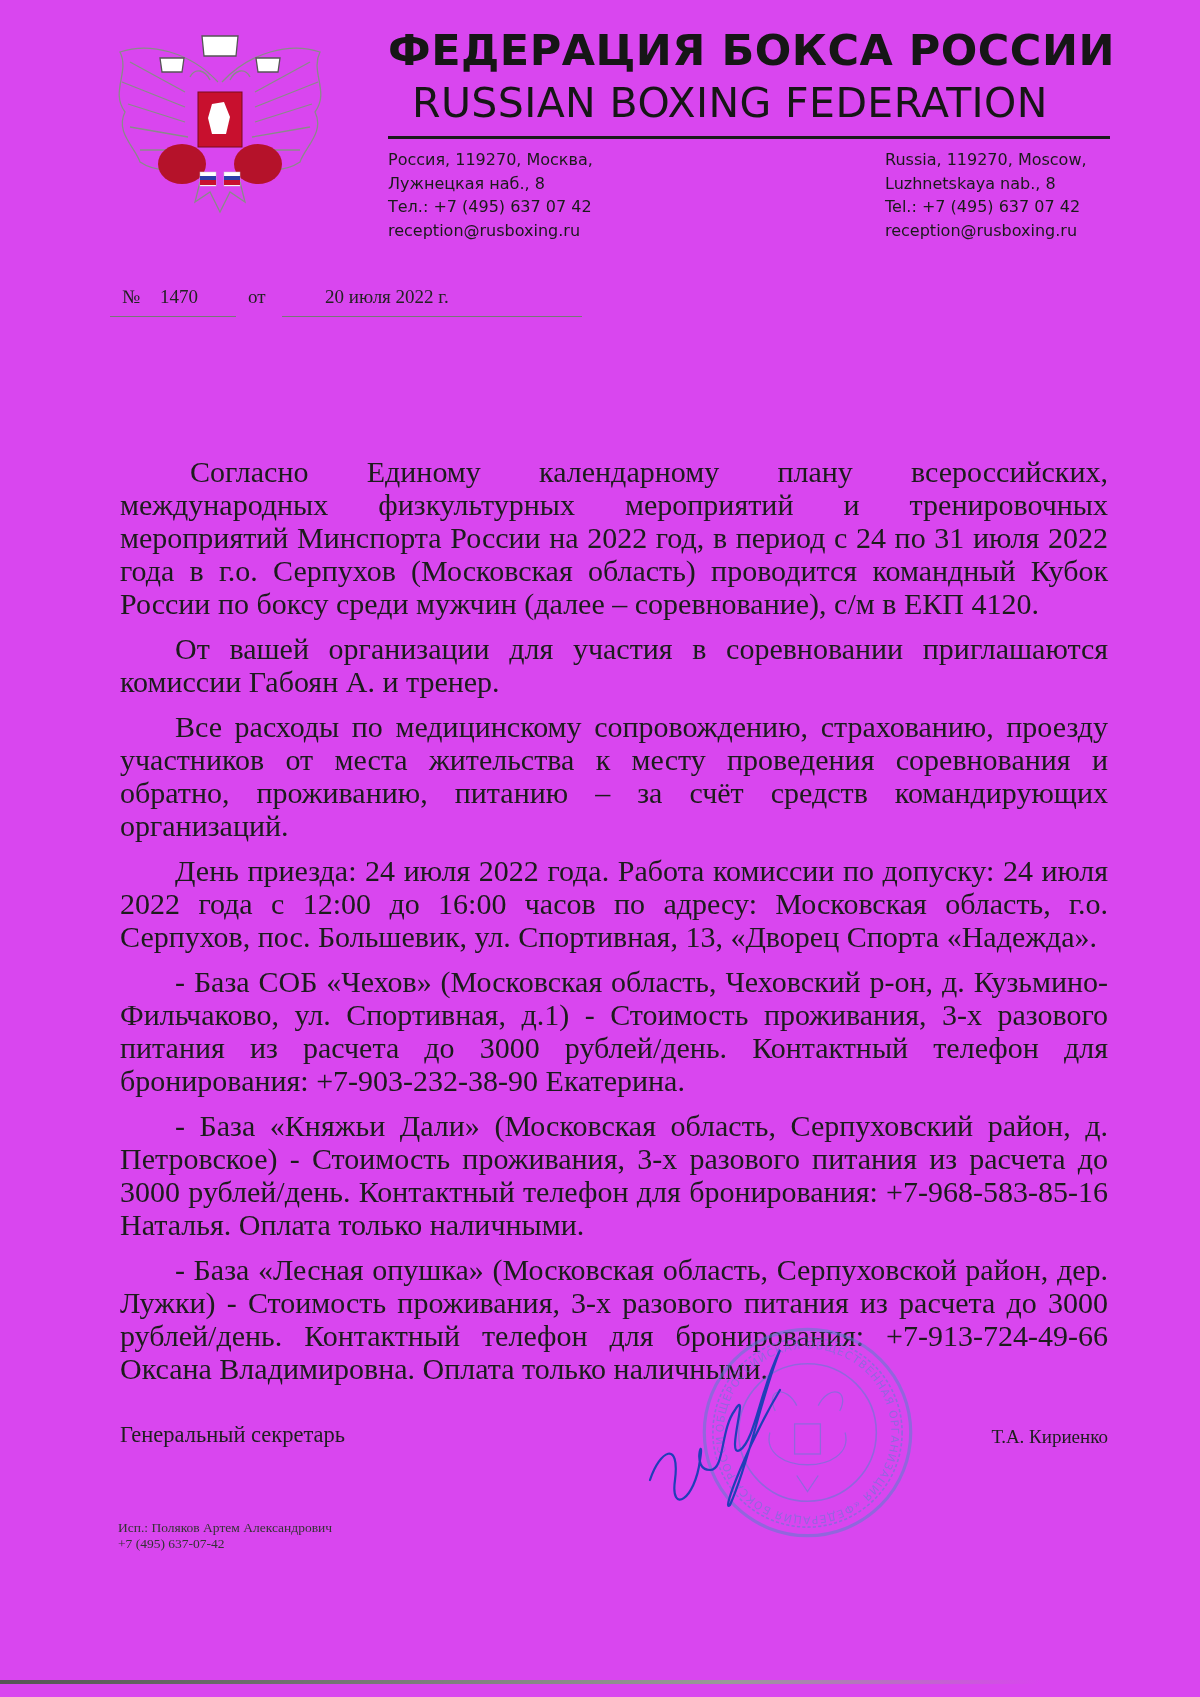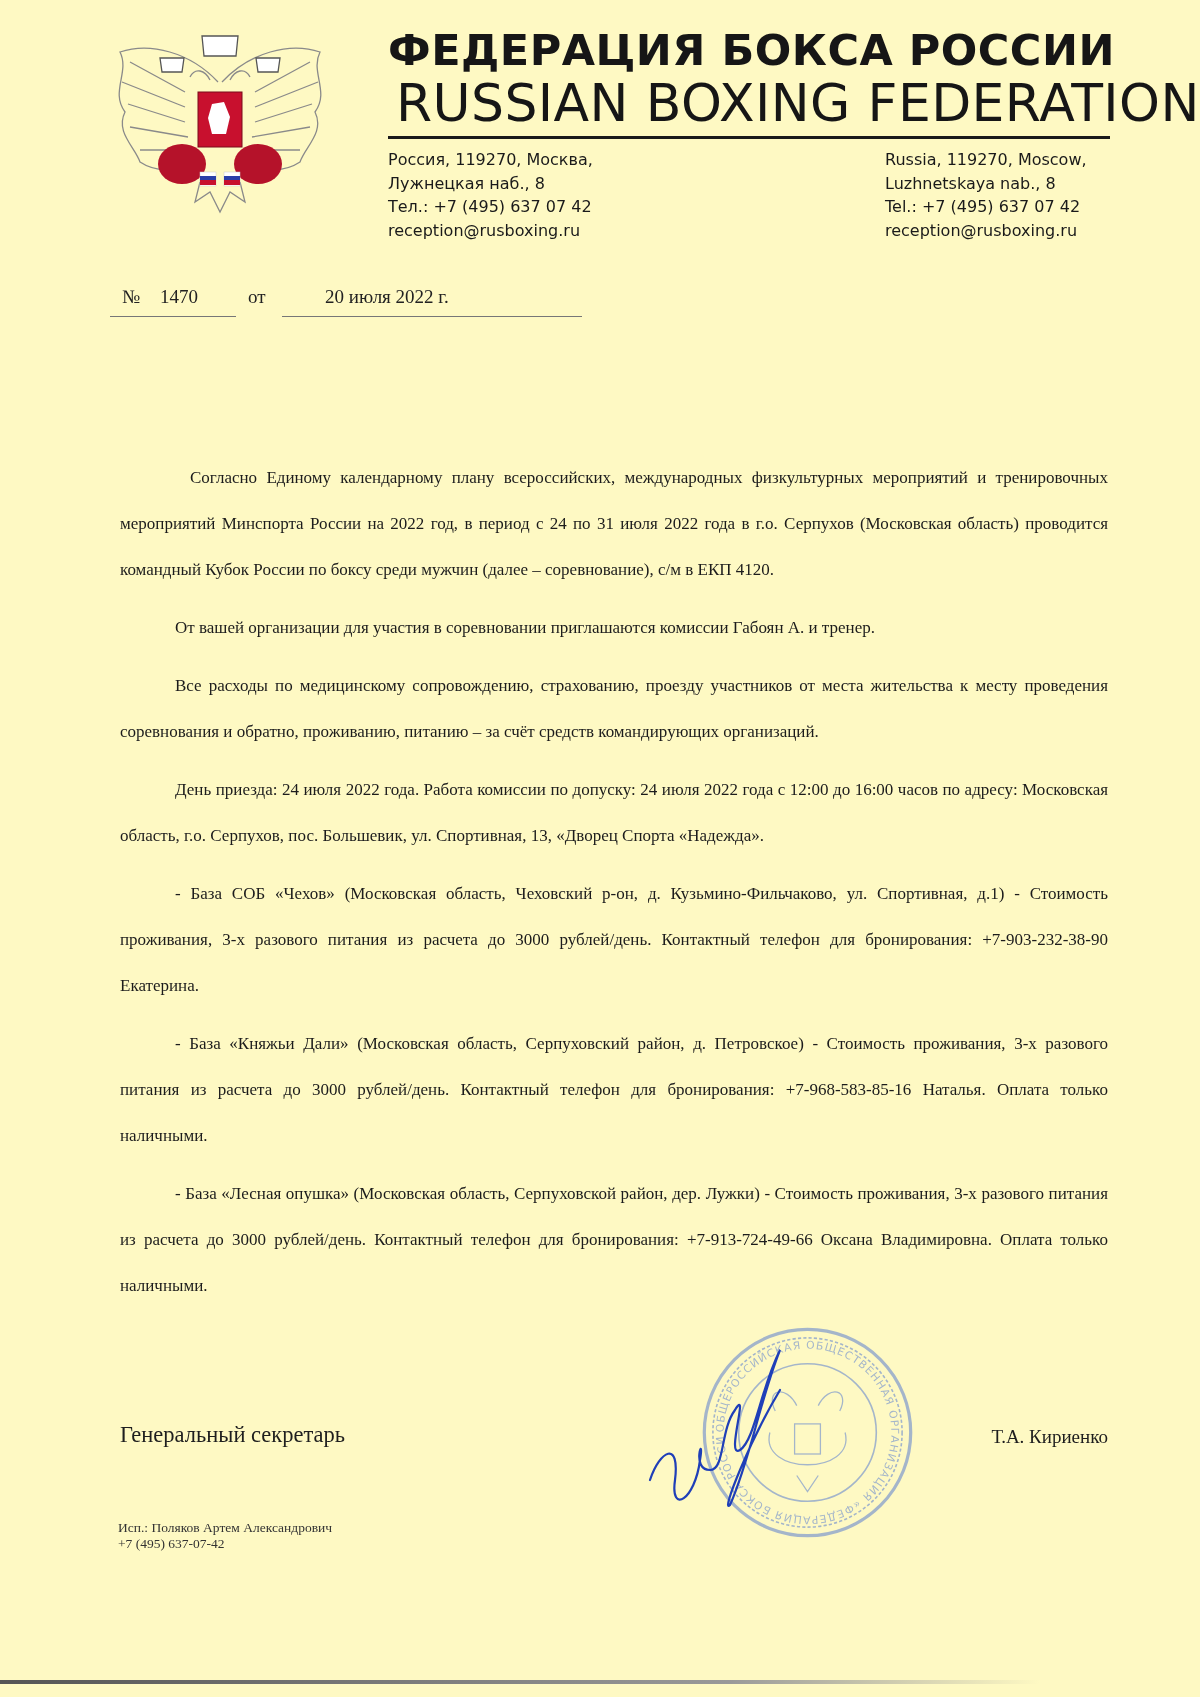--- a/index.html
+++ b/index.html
@@ -1,40 +1,40 @@
 <!DOCTYPE html>
 <html><head>
   <meta charset="utf-8">
   <style>
     html, body { margin: 0; padding: 0; background: #ffffff; }
     body { width: 1200px; height: 1697px; position: relative; overflow: hidden; color: #1c1c1c; }
-    .page { position: absolute; left: 0; top: 0; width: 1200px; height: 1697px; background: #fef9c3; }
+    .page { position: absolute; left: 0; top: 0; width: 1200px; height: 1697px; background: #d946ef; }
 
     
     .emblem { position: absolute; left: 100px; top: 22px; width: 240px; height: 200px; }
     .fed-title-ru { position: absolute; left: 388px; top: 22px; font-family: "DejaVu Sans", sans-serif; font-weight: bold; font-size: 43px; letter-spacing: 0.5px; color: #161616; white-space: nowrap; line-height: 56px; }
-    .fed-title-en { position: absolute; left: 396px; top: 78px; font-family: "DejaVu Sans", sans-serif; font-size: 52px; color: #161616; white-space: nowrap; line-height: 50px; letter-spacing: 0.4px; }
+    .fed-title-en { position: absolute; left: 412px; top: 78px; font-family: "DejaVu Sans", sans-serif; font-size: 41px; color: #161616; white-space: nowrap; line-height: 50px; letter-spacing: 0.4px; }
     .header-rule { position: absolute; left: 388px; top: 136px; width: 722px; height: 3px; background: #1a1a1a; }
     .addr { position: absolute; font-family: "DejaVu Sans", sans-serif; font-size: 16px; line-height: 23.5px; color: #1a1a1a; }
     .addr-ru { left: 388px; top: 148px; }
     .addr-en { left: 885px; top: 148px; }
 
     
     .reg { position: absolute; top: 286px; font-family: "Liberation Serif", serif; font-size: 19px; color: #222; }
     .reg-num-label { left: 122px; }
     .reg-num { left: 160px; }
     .reg-from { left: 248px; }
     .reg-date { left: 325px; }
     .reg-line1 { position: absolute; left: 110px; top: 316px; width: 126px; height: 1px; background: #777; }
     .reg-line2 { position: absolute; left: 282px; top: 316px; width: 300px; height: 1px; background: #777; }
 
     .recipient { position: absolute; right: 92px; top: 356px; font-family: "Liberation Serif", serif; font-size: 22.5px; color: #1e1e1e; }
 
     
-    .body-text { position: absolute; left: 120px; top: 455px; width: 988px; font-family: "Liberation Serif", serif; font-size: 17px; line-height: 46px; color: #1c1c1c; }
+    .body-text { position: absolute; left: 120px; top: 455px; width: 988px; font-family: "Liberation Serif", serif; font-size: 30px; line-height: 33px; color: #1c1c1c; }
     .body-text p { margin: 0 0 12px 0; text-align: justify; text-indent: 55px; }
     .body-text p.first { text-indent: 70px; }
     .body-text p.tight { margin-bottom: 5px; }
 
     
     .sig-title { position: absolute; left: 120px; top: 1422px; font-family: "Liberation Serif", serif; font-size: 22.5px; color: #1e1e1e; }
     .sig-name { position: absolute; right: 92px; top: 1426px; font-family: "Liberation Serif", serif; font-size: 19px; color: #1e1e1e; }
     .stamp { position: absolute; left: 700px; top: 1325px; width: 215px; height: 215px; opacity: 0.55; }
     .signature { position: absolute; left: 640px; top: 1330px; width: 150px; height: 190px; }
 

